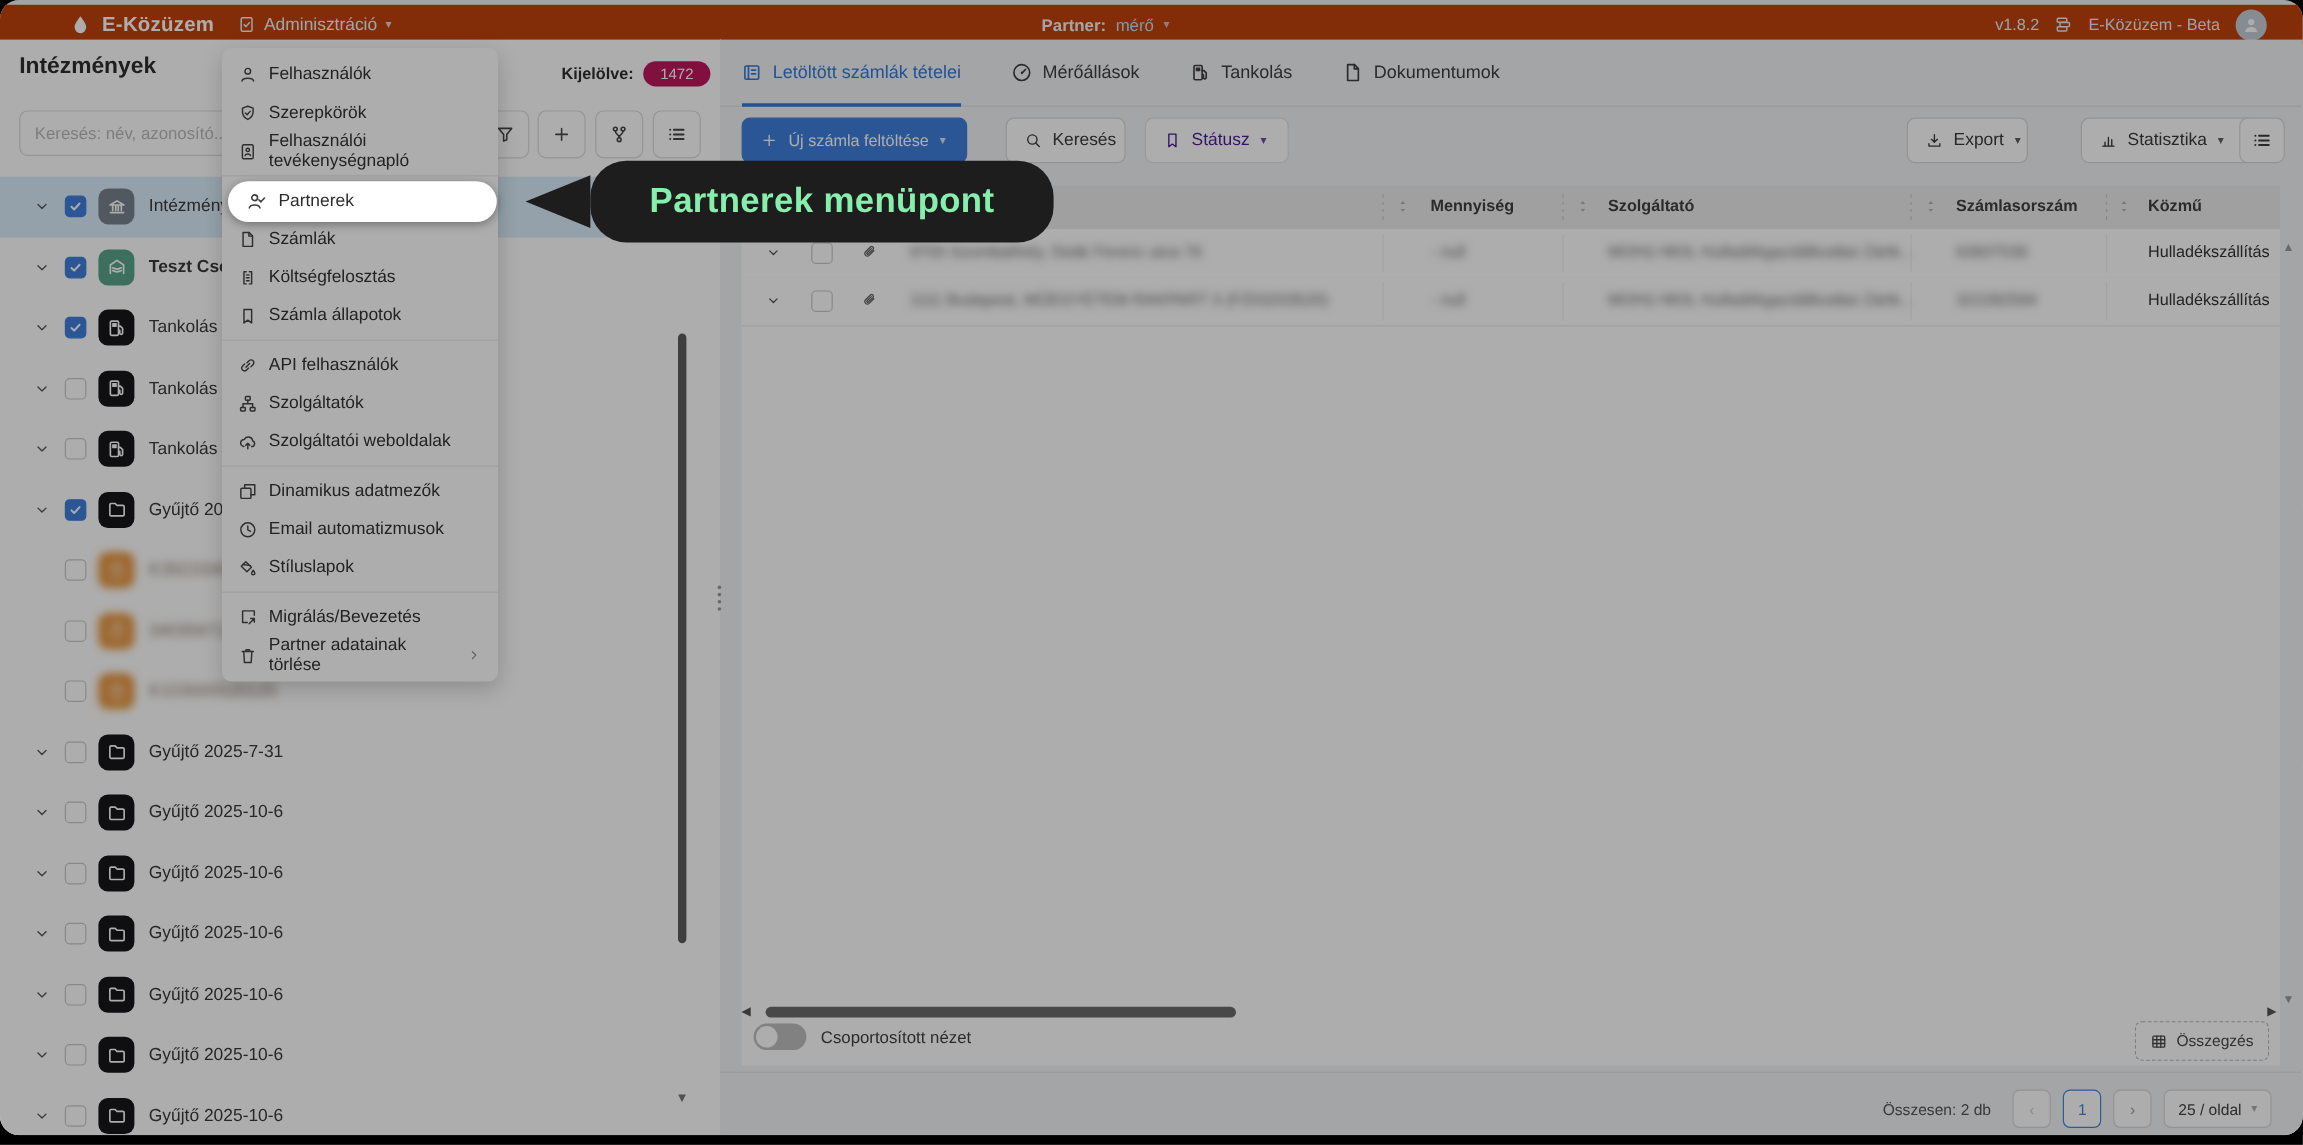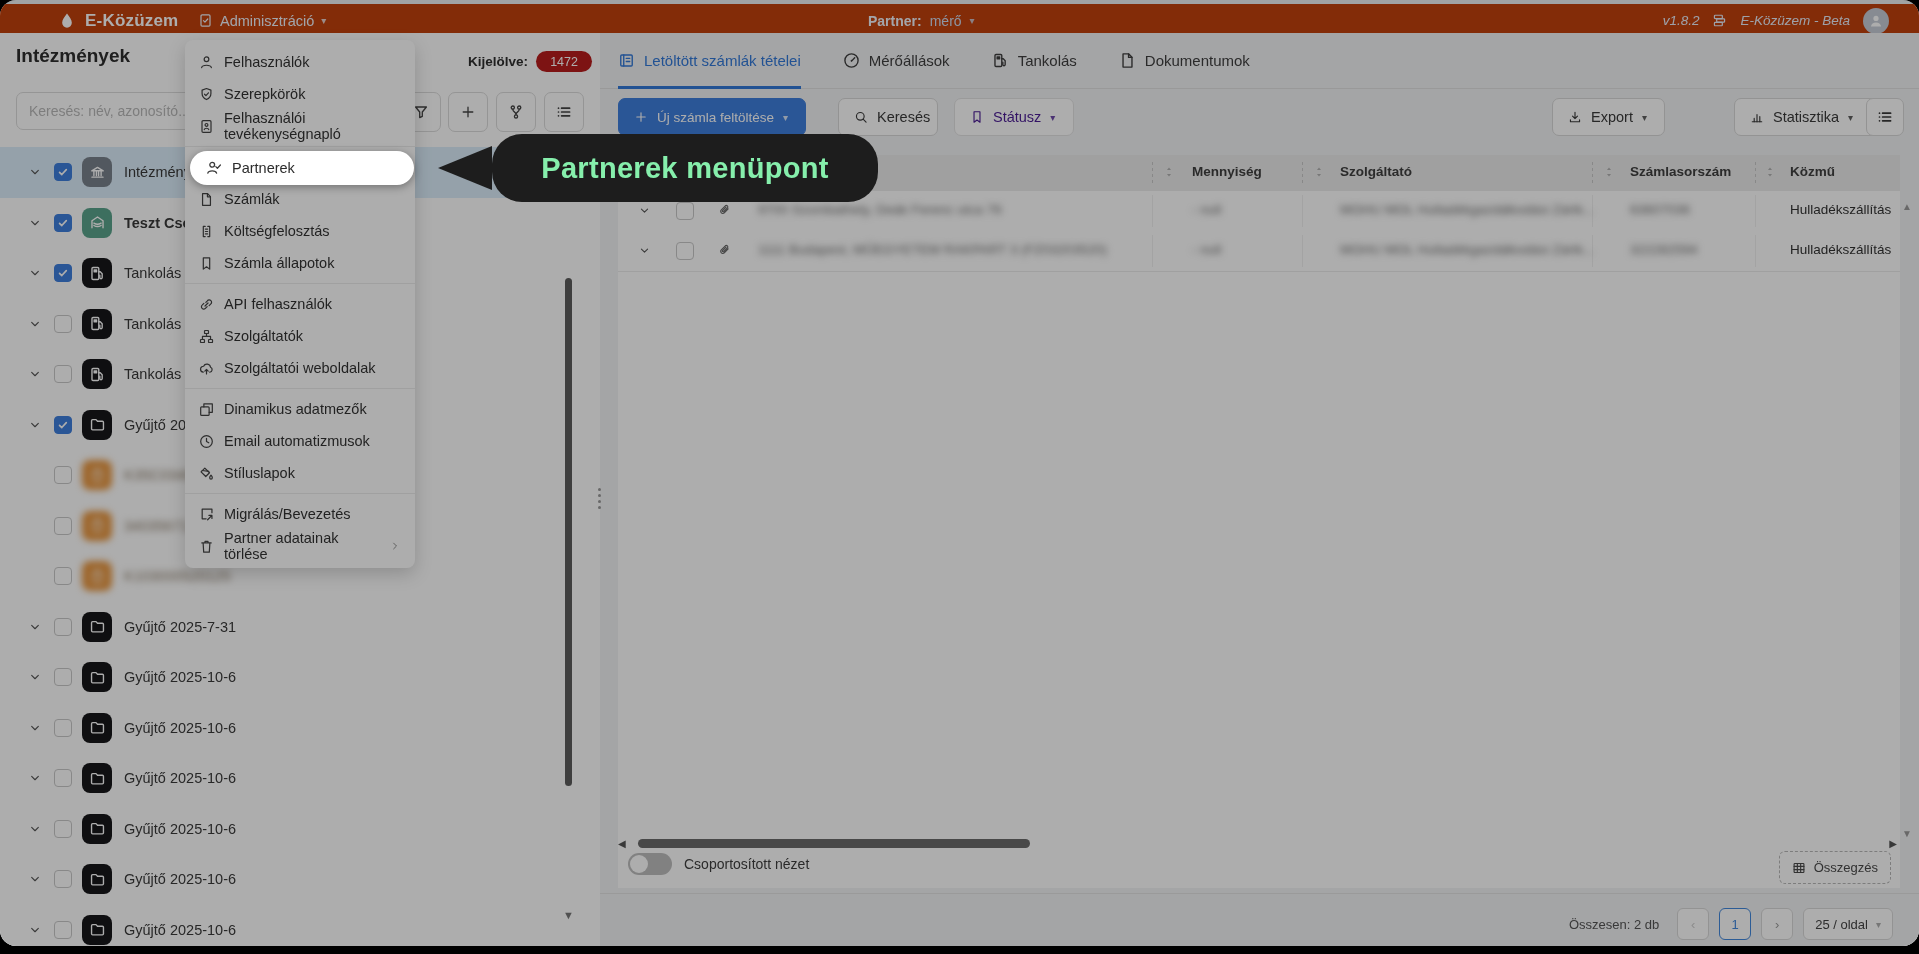--- a/index.html
+++ b/index.html
@@ -7,29 +7,29 @@
   svg.ic{display:block;}
 
   
   .navbar{position:absolute;left:0;top:4px;width:100%;height:33px;background:#c2410c;z-index:1;}
   .nav-brand{position:absolute;left:58px;top:0;height:33px;display:flex;align-items:center;gap:9px;color:#fff;}
   .nav-brand .t{font-size:17px;font-weight:bold;letter-spacing:.2px;}
   .nav-admin{position:absolute;left:198px;top:0;height:33px;display:flex;align-items:center;gap:7px;color:#eef3fb;font-size:14.5px;cursor:pointer;}
   .nav-partner{position:absolute;left:868px;top:0;height:33px;display:flex;align-items:center;gap:8px;font-size:14px;}
   .nav-partner .lbl{color:#f0f4fb;font-weight:bold;}
   .nav-partner .val{color:#cfdcf1;}
-  .nav-right{position:absolute;right:30px;top:0;height:33px;display:flex;align-items:center;gap:13px;color:#e8eefa;font-size:13.5px;font-style:italic;}
+  .nav-right{position:absolute;right:30px;top:0;height:33px;display:flex;align-items:center;gap:13px;color:#e8eefa;font-size:13.5px;}
   .avatar{width:26px;height:26px;border-radius:50%;background:#c7cdd8;display:flex;align-items:center;justify-content:center;color:#fff;}
 
   
   .sidebar{position:absolute;left:0;top:33px;width:600px;bottom:0;background:#fff;border-right:1px solid #ddd;z-index:1;}
   .side-title{position:absolute;left:16px;top:12px;font-size:19px;font-weight:bold;color:#2e2e2e;}
   .kijelolve{position:absolute;left:468px;top:18px;display:flex;align-items:center;gap:8px;}
   .kijelolve .lbl{font-size:13.5px;font-weight:bold;color:#2e2e2e;}
-  .badge{min-width:40px;height:21px;padding:0 8px;border-radius:11px;background:#b91c1c;color:#fff;font-size:12.5px;display:flex;align-items:center;justify-content:center;}
+  .badge{min-width:40px;height:21px;padding:0 8px;border-radius:11px;background:#be185d;color:#fff;font-size:12.5px;display:flex;align-items:center;justify-content:center;}
   .search-input{position:absolute;left:16px;top:59px;width:370px;height:38px;border:1px solid #dcdcdc;border-radius:7px;background:#fff;box-sizing:border-box;padding:0 12px;font-size:14px;color:#444;font-family:inherit;}
   .search-input::placeholder{color:#b9b9b9;}
   .iconbtn{position:absolute;top:59px;width:38px;height:38px;border:1px solid #dcdcdc;border-radius:7px;background:#fff;display:flex;align-items:center;justify-content:center;color:#444;}
   .tree{position:absolute;left:0;top:114px;right:0;bottom:0;overflow:hidden;}
   .tree-row{display:flex;align-items:center;height:50.5px;padding-left:28px;box-sizing:border-box;font-size:14.5px;color:#3a3a3a;}
   .tree-row.selected{background:#dceefb;}
   .tree-row .chev{width:16px;margin-right:10px;color:#555;display:flex;}
   .tree-row .chev.ph{visibility:hidden;}
   .cb{width:18px;height:18px;border:1.6px solid #c9c9c9;border-radius:4px;background:#fff;box-sizing:border-box;display:flex;align-items:center;justify-content:center;flex:none;}
   .cb.checked{background:#3f7fdd;border-color:#3f7fdd;color:#fff;}
@@ -489,21 +489,21 @@
     </div>
     <div class="btn disabled" style="left:354px;top:65px;width:120px">
       <span>
           <svg class="ic" width="14" height="14" viewBox="0 0 16 16" fill="none" stroke="currentColor" stroke-width="1.3" stroke-linecap="round" stroke-linejoin="round">
             <path d="M4.6 2h6.8v12l-3.4-2.5L4.6 14z"></path>
           </svg>
         </span>
       <span>Státusz</span>
       <span class="caret">▾</span>
     </div>
-    <div class="btn" style="left:952px;top:65px;width:113px">
+    <div class="btn" style="left:989px;top:65px;width:101px">
       <span>
           <svg class="ic" width="14" height="14" viewBox="0 0 16 16" fill="none" stroke="currentColor" stroke-width="1.3" stroke-linecap="round" stroke-linejoin="round">
             <path d="M8 2.6v7.2M5.2 7l2.8 2.8L10.8 7"></path>
             <path d="M2.8 11.2v2.2h10.4v-2.2"></path>
           </svg>
         </span>
       <span>Export</span>
       <span class="caret">▾</span>
     </div>
     <div class="btn" style="left:1134px;top:65px;width:147px">

